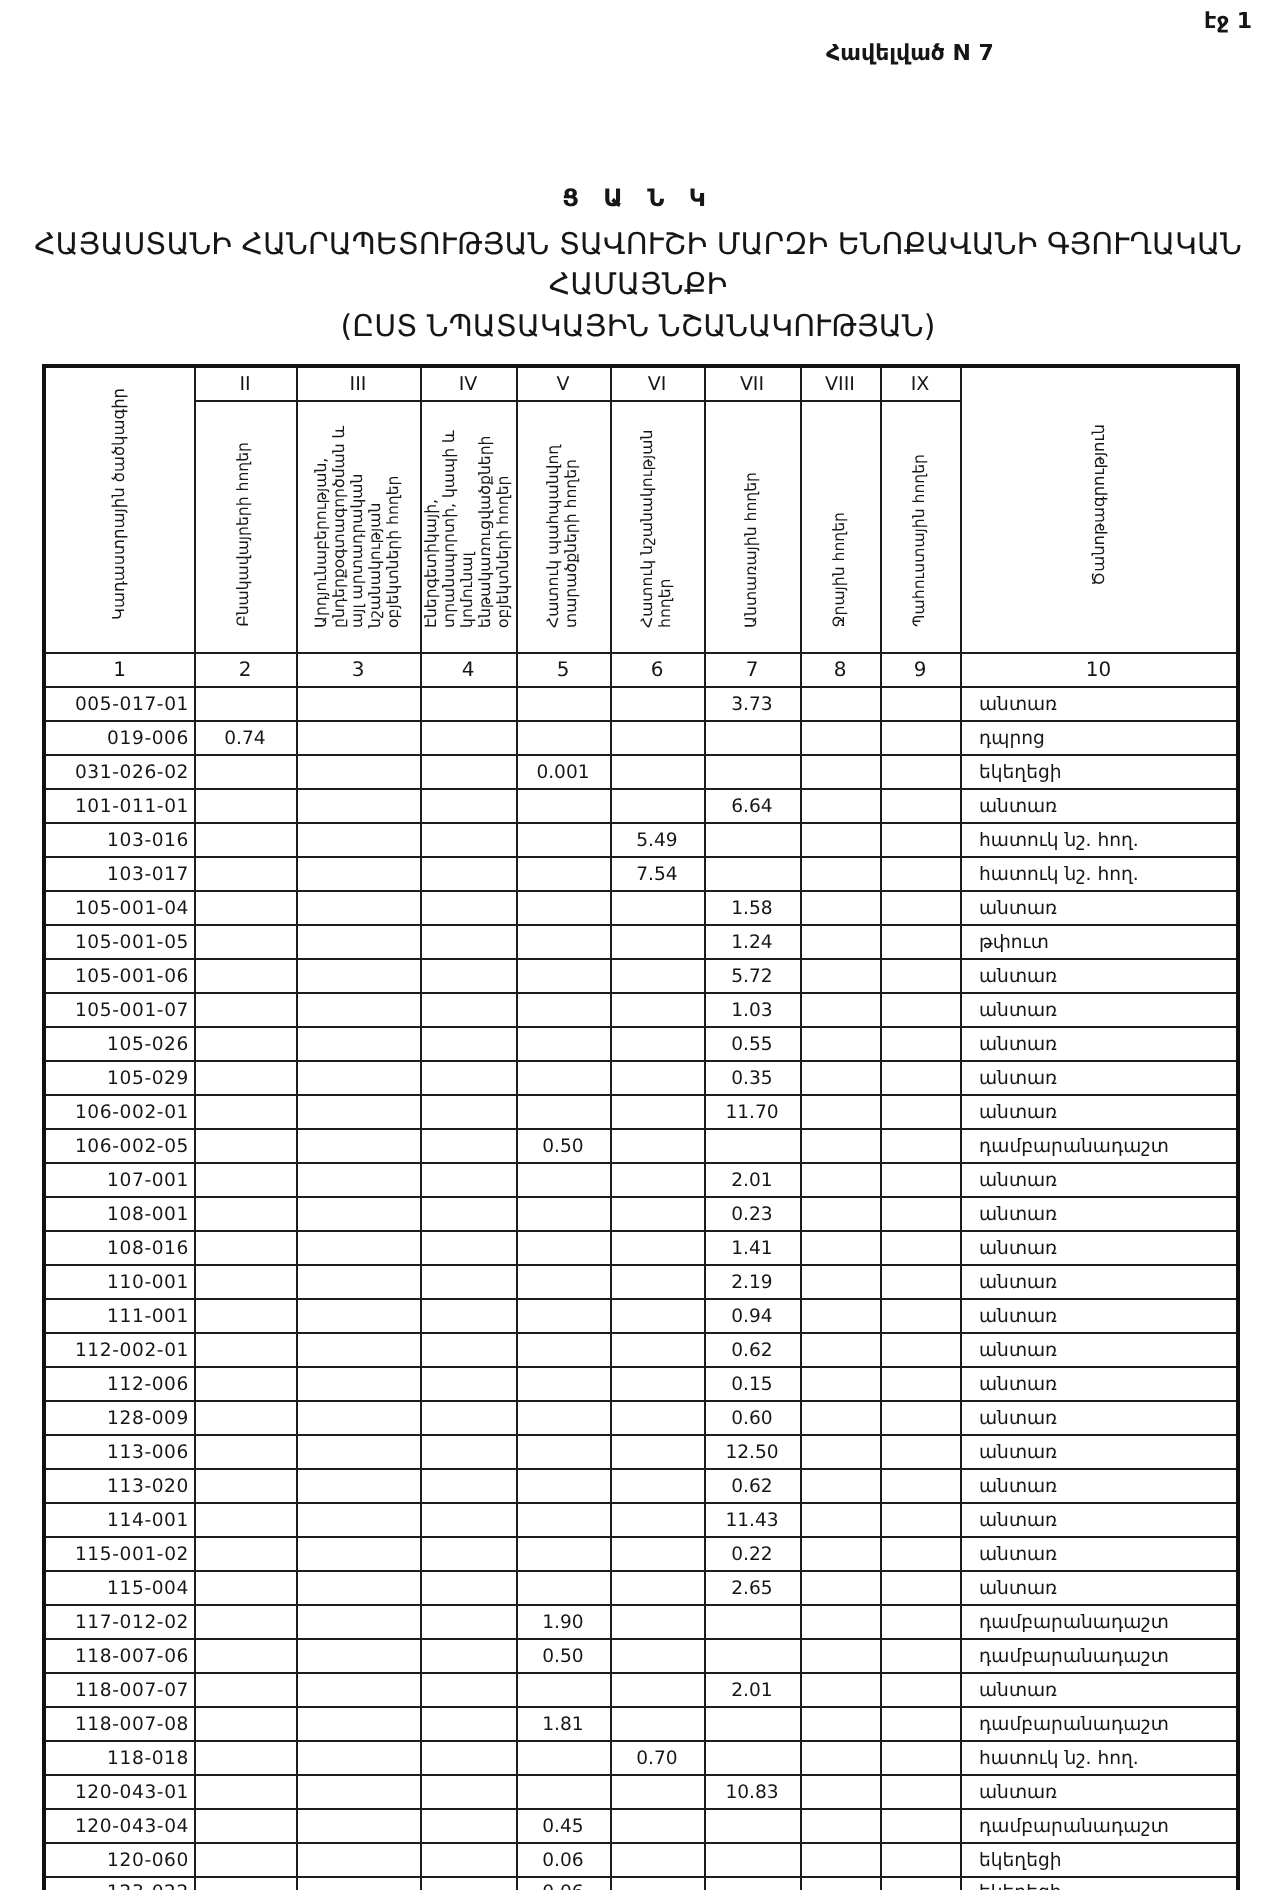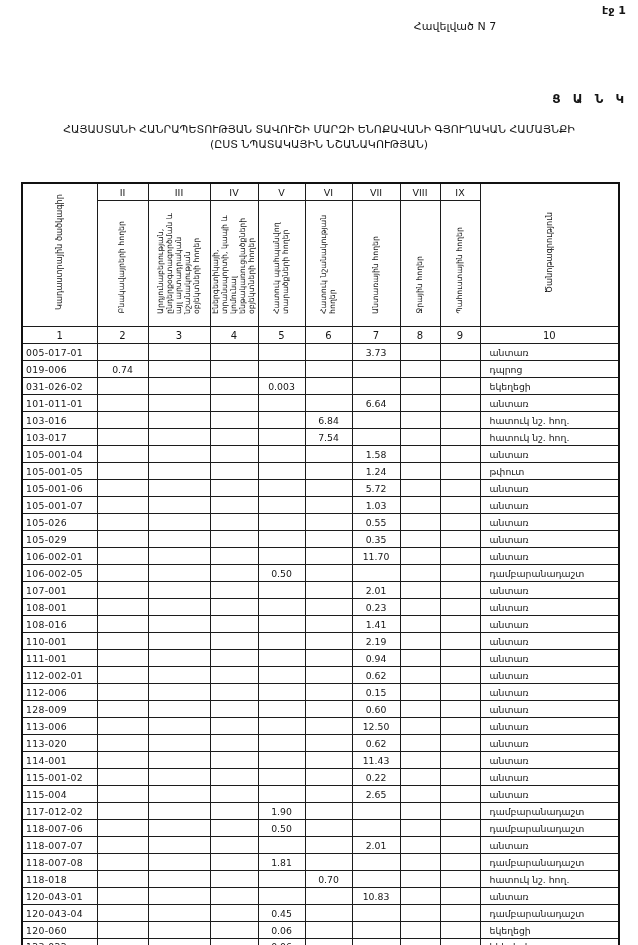--- a/index.html
+++ b/index.html
@@ -12,30 +12,30 @@
     overflow: hidden;
   }
   .page { width: 638px; height: 755px; position: relative; }
 
   .page-number {
     position: absolute; top: 4px; right: 12px;
     font-size: 11px; font-weight: bold;
   }
   .decree-block {
     position: absolute; top: 20px; left: 300px; width: 310px;
-    text-align: center; font-size: 11px; font-weight: normal; line-height: 1.25;
+    text-align: center; font-size: 11px; font-weight: bold; line-height: 1.25;
   }
   .title-block {
     position: absolute; top: 92px; left: 10px; width: 618px;
     text-align: center;
   }
   .title-main {
-    font-size: 12px; font-weight: bold; letter-spacing: 4px; margin-bottom: 17px; text-align: right;
-  }
-  .title-line { font-size: 11px; line-height: 1.35; }
+    font-size: 12px; font-weight: bold; letter-spacing: 4px; margin-bottom: 6px;
+  }
+  .title-line { font-size: 15px; line-height: 1.35; }
 
   table.land-table {
     position: absolute; top: 182px; left: 21px;
     width: 597px;
     border-collapse: collapse;
     table-layout: fixed;
   }
   table.land-table th, table.land-table td {
     border: 1px solid #1c1c1c;
     overflow: hidden;
@@ -61,21 +61,21 @@
     font-size: 7.8px;
     line-height: 1.15;
     max-height: 102px;
     text-align: left;
     white-space: normal;
   }
   .vwrap.full .vtext { max-height: 136px; font-size: 8.2px; }
 
   tbody tr { height: 17px; }
   tbody td { font-size: 9.3px; vertical-align: middle; padding: 0 2px; }
-  tbody td.code { text-align: left; padding-left: 3px; letter-spacing: 0.3px; }
+  tbody td.code { text-align: right; padding-left: 3px; letter-spacing: 0.3px; }
   tbody td.num  { text-align: center; }
   tbody td.note { text-align: left; padding-left: 9px; }
 </style>
 </head>
 <body>
 
 <div class="page">
 
   <div class="page-number">էջ 1</div>
 
@@ -201,21 +201,21 @@
           <td class="num"></td>
           <td class="num"></td>
           <td class="num"></td>
           <td class="note">դպրոց</td>
         </tr>
         <tr>
           <td class="code">031-026-02</td>
           <td class="num"></td>
           <td class="num"></td>
           <td class="num"></td>
-          <td class="num">0.003</td>
+          <td class="num">0.001</td>
           <td class="num"></td>
           <td class="num"></td>
           <td class="num"></td>
           <td class="num"></td>
           <td class="note">եկեղեցի</td>
         </tr>
         <tr>
           <td class="code">101-011-01</td>
           <td class="num"></td>
           <td class="num"></td>
@@ -226,21 +226,21 @@
           <td class="num"></td>
           <td class="num"></td>
           <td class="note">անտառ</td>
         </tr>
         <tr>
           <td class="code">103-016</td>
           <td class="num"></td>
           <td class="num"></td>
           <td class="num"></td>
           <td class="num"></td>
-          <td class="num">6.84</td>
+          <td class="num">5.49</td>
           <td class="num"></td>
           <td class="num"></td>
           <td class="num"></td>
           <td class="note">հատուկ նշ. հող.</td>
         </tr>
         <tr>
           <td class="code">103-017</td>
           <td class="num"></td>
           <td class="num"></td>
           <td class="num"></td>

